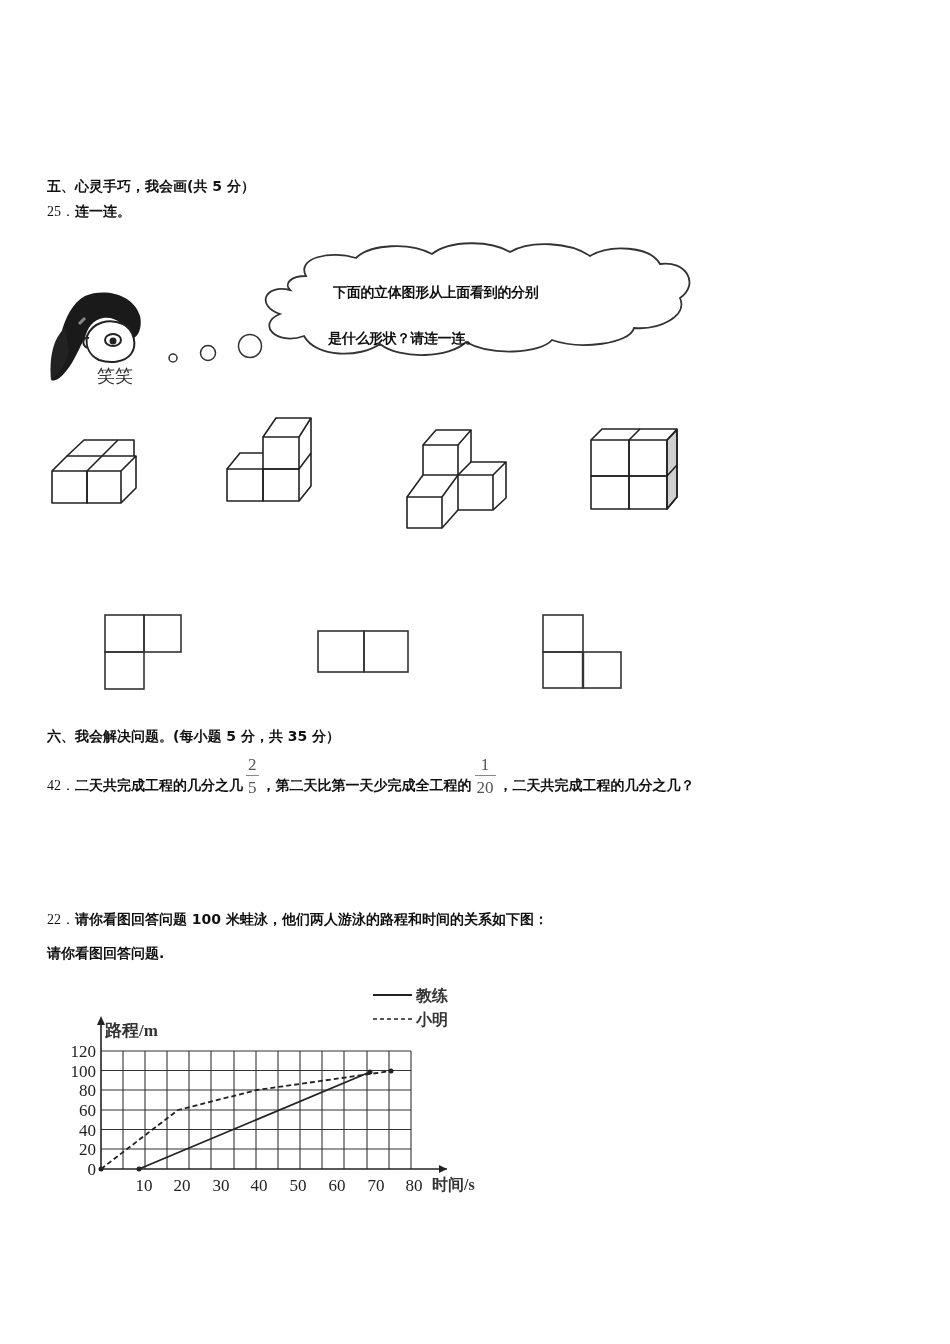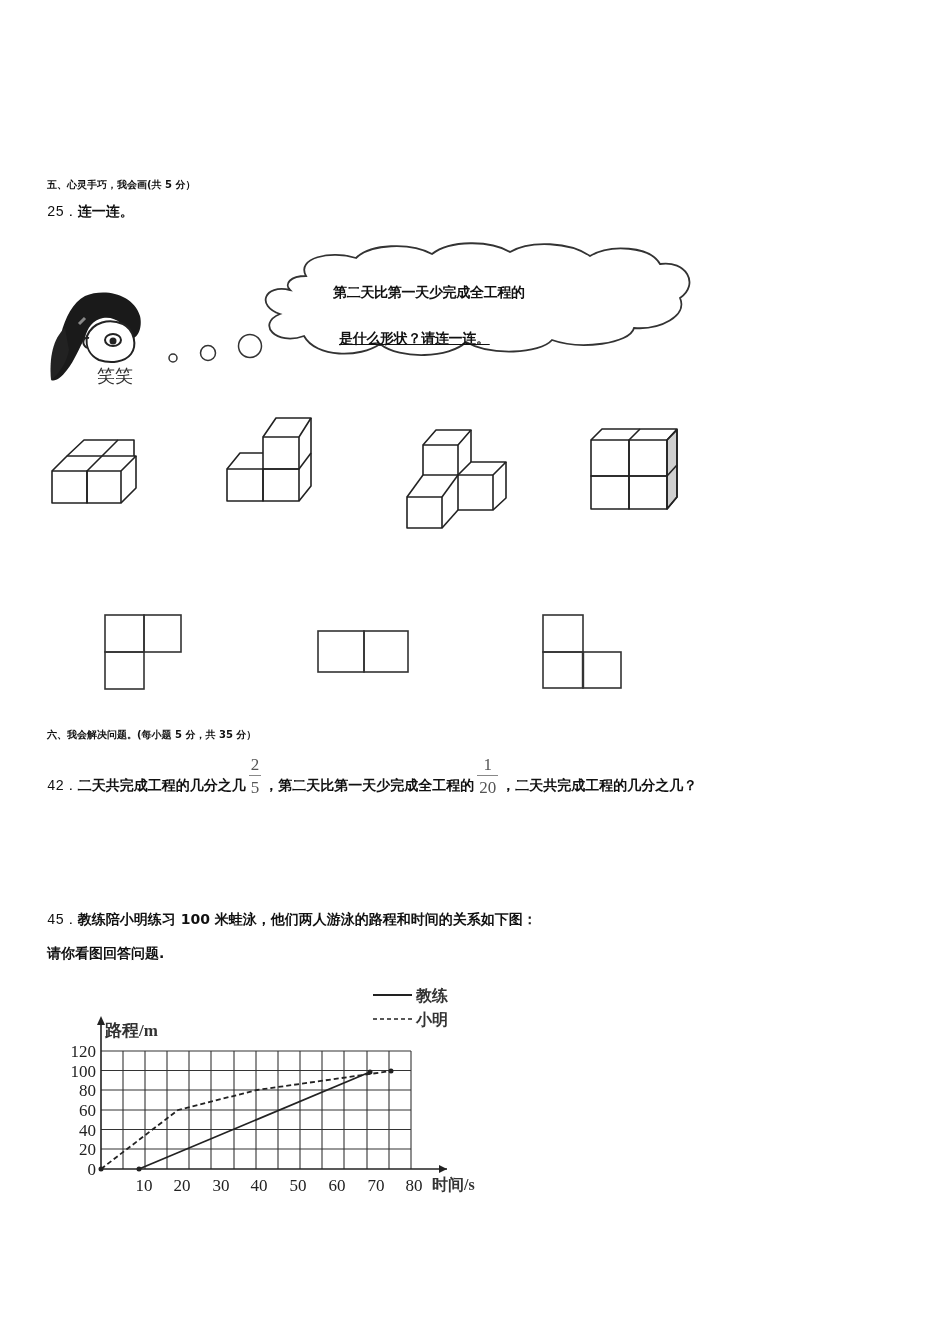--- a/index.html
+++ b/index.html
@@ -1,21 +1,21 @@
 <!DOCTYPE html>
 <html><head>
 <meta charset="utf-8">
 <style>
   html, body { margin: 0; padding: 0; background: #ffffff; }
   body { width: 950px; height: 1344px; position: relative; overflow: hidden;
          font-family: "DejaVu Sans", "Liberation Sans", sans-serif; color: #111; }
   .abs { position: absolute; }
-  .sec-title { font-size: 10px; font-weight: bold; white-space: nowrap; }
+  .sec-title { font-size: 14px; font-weight: bold; white-space: nowrap; }
   .q-text { font-size: 14px; font-weight: bold; white-space: nowrap; }
-  .q-num { font-family: Liberation Mono, monospace; font-weight: normal; }
+  .q-num { font-family: Liberation Serif, serif; font-weight: normal; }
   .frac { display: inline-block; vertical-align: middle; text-align: center;
           font-family: "Liberation Serif", "DejaVu Serif", serif; font-weight: normal;
           color: #555; font-size: 17px; line-height: 1; margin: 0 3px; position: relative; top: -10px; }
   .frac .num { display: block; padding: 0 2px 2px 2px; }
   .frac .den { display: block; border-top: 1px solid #888; padding: 3px 2px 0 2px; }
   .bubble-text { font-size: 14px; font-weight: bold; white-space: nowrap; letter-spacing: -0.3px; }
   .name-label { font-family: "DejaVu Serif", "Liberation Serif", serif; font-size: 18px; color: #333; }
   svg text { font-family: "Liberation Serif", "DejaVu Serif", serif; }
 </style>
 </head>
@@ -44,22 +44,22 @@
   </svg>
   <div class="abs name-label" style="left:52px; top:76px;">笑笑</div>
 </div>
 
 <svg class="abs" style="left:160px; top:240px;" width="540" height="130" viewBox="0 0 540 130">
   <circle cx="13" cy="118" r="4" fill="#fff" stroke="#333" stroke-width="1.5"></circle>
   <circle cx="48" cy="113" r="7.5" fill="#fff" stroke="#333" stroke-width="1.5"></circle>
   <circle cx="90" cy="106" r="11.5" fill="#fff" stroke="#333" stroke-width="1.5"></circle>
   <path d="M130 50 C104 44 96 66 120 74 C96 84 116 106 144 96 C156 118 200 118 220 104 C240 120 290 118 306 102 C330 116 380 114 392 100 C420 110 470 104 474 88 C500 90 528 76 520 58 C540 44 526 20 500 24 C490 6 450 4 430 16 C410 2 370 0 350 12 C330 0 290 0 272 14 C250 2 210 4 196 18 C170 10 136 18 146 36 C130 36 124 44 130 50 Z" fill="#fff" stroke="#333" stroke-width="1.8"></path>
 </svg>
-<div class="abs bubble-text" style="left:333px; top:284px;">第二天比第一天少完成全工程的</div>
-<div class="abs bubble-text" style="left:339px; top:330px;text-decoration:underline;">是什么形状？请连一连。</div>
+<div class="abs bubble-text" style="left:333px; top:284px;">下面的立体图形从上面看到的分别</div>
+<div class="abs bubble-text" style="left:328px; top:330px;">是什么形状？请连一连。</div>
 
 <svg class="abs" style="left:40px; top:410px;" width="660" height="130" viewBox="0 0 660 130">
   <g fill="none" stroke="#222" stroke-width="1.6" stroke-linejoin="round">
 
     <g>
       <rect x="12" y="61" width="35" height="32"></rect>
       <rect x="47" y="61" width="34" height="32"></rect>
       <path d="M12 61 L27 46 L96 46 L81 61"></path>
       <path d="M47 61 L62 46"></path>
       <path d="M81 93 L96 78 L96 46"></path>
@@ -124,21 +124,21 @@
   </g>
 </svg>
 
 <div class="abs sec-title" style="left:47px; top:728px;">六、我会解决问题。(每小题 5 分，共 35 分）</div>
 
 <div class="abs q-text" style="left:47px; top:752px; height:50px; line-height:66px;">
   <span class="q-num">42．</span><span>二天共完成工程的几分之几</span><span class="frac"><span class="num">2</span><span class="den">5</span></span><span>，第二天比第一天少完成全工程的</span><span class="frac"><span class="num">1</span><span class="den">20</span></span><span>，二天共完成工程的几分之几？</span>
 </div>
 
 <div class="abs q-text" style="left:47px; top:911px;">
-  <span class="q-num">45．</span><span>教练陪小明练习 100 米蛙泳，他们两人游泳的路程和时间的关系如下图：</span>
+  <span class="q-num">22．</span><span>请你看图回答问题 100 米蛙泳，他们两人游泳的路程和时间的关系如下图：</span>
 </div>
 <div class="abs q-text" style="left:47px; top:945px;">请你看图回答问题.</div>
 
 <svg class="abs" style="left:60px; top:980px;" width="440" height="220" viewBox="0 0 440 220">
 
   <g>
     <line x1="313" y1="15" x2="352" y2="15" stroke="#222" stroke-width="1.8"></line>
     <text x="356" y="21" font-size="16" fill="#333" font-weight="bold">教练</text>
     <line x1="313" y1="39" x2="352" y2="39" stroke="#222" stroke-width="1.6" stroke-dasharray="4,3"></line>
     <text x="356" y="45" font-size="16" fill="#333" font-weight="bold">小明</text>

